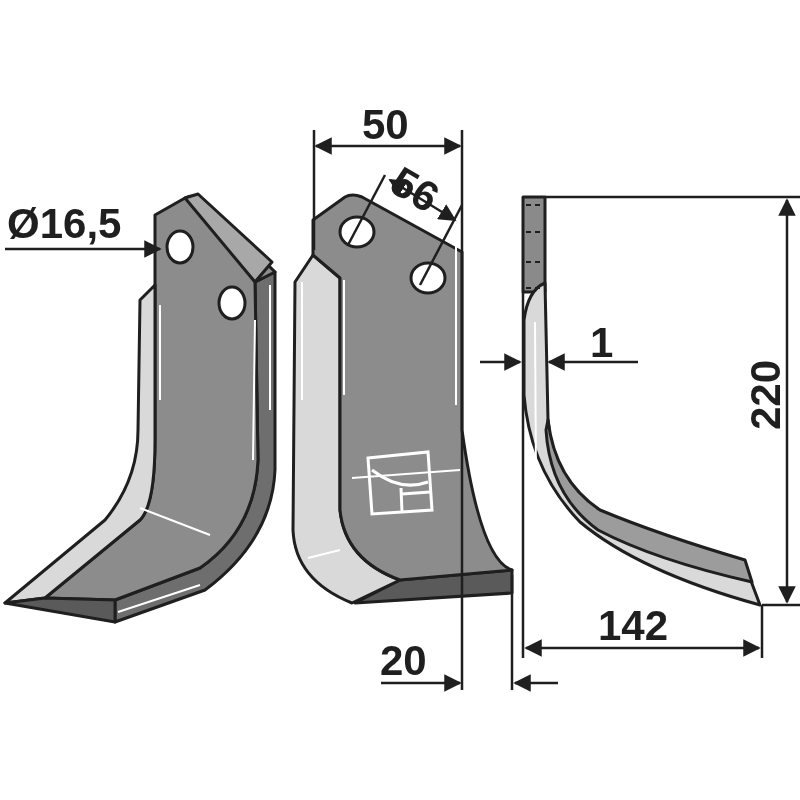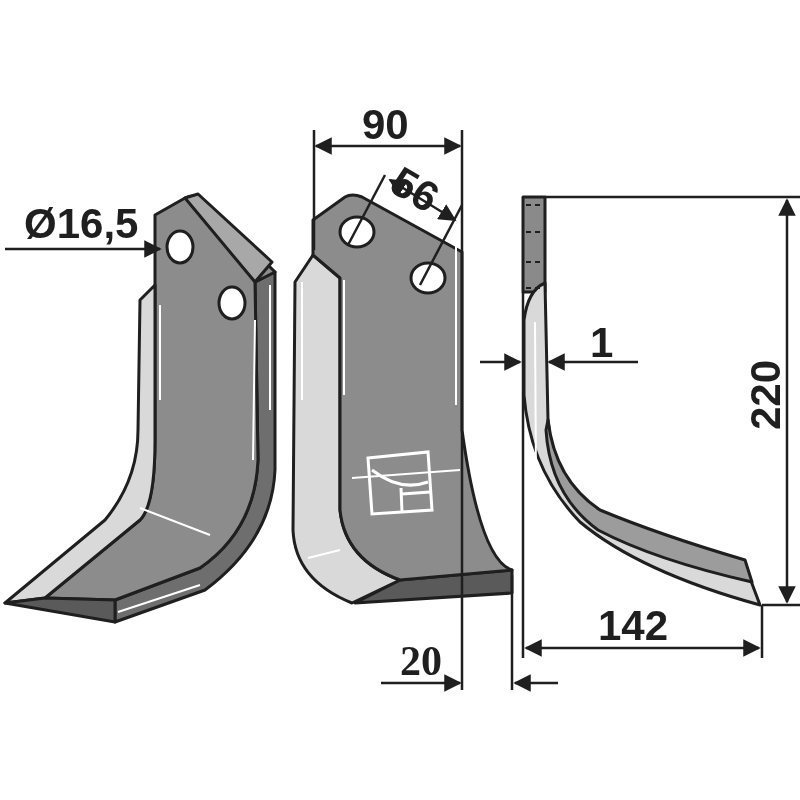--- a/index.html
+++ b/index.html
@@ -112,21 +112,21 @@
     <line x1="545" y1="197" x2="800" y2="197"></line>
     <line x1="762" y1="605" x2="800" y2="605"></line>
     <line x1="787" y1="200" x2="787" y2="602" marker-start="url(#arr)" marker-end="url(#arr)"></line>
 
     <line x1="523" y1="292" x2="523" y2="658"></line>
     <line x1="762" y1="605" x2="762" y2="658"></line>
     <line x1="526" y1="648" x2="759" y2="648" marker-start="url(#arr)" marker-end="url(#arr)"></line>
   </g>
 </svg>
 
-<div class="dim-label" style="left:24px; top:203px;text-align:right;">Ø16,5</div>
-<div class="dim-label" style="left:362px; top:104px;">90</div>
+<div class="dim-label" style="left:7px; top:203px;text-align:right;">Ø16,5</div>
+<div class="dim-label" style="left:362px; top:104px;">50</div>
 <div class="dim-label" style="left:405px; top:160px; transform:rotate(30deg); transform-origin:left top;">56</div>
 <div class="dim-label" style="left:590px; top:322px;">1</div>
 <div class="dim-label" style="left:745px; top:430px; transform:rotate(-90deg); transform-origin:left top;">220</div>
-<div class="dim-label" style="left:400px; top:640px;font-family:Liberation Serif, serif;">20</div>
+<div class="dim-label" style="left:380px; top:640px;">20</div>
 <div class="dim-label" style="left:598px; top:605px;">142</div>
 
 </div>
 
 </body></html>

